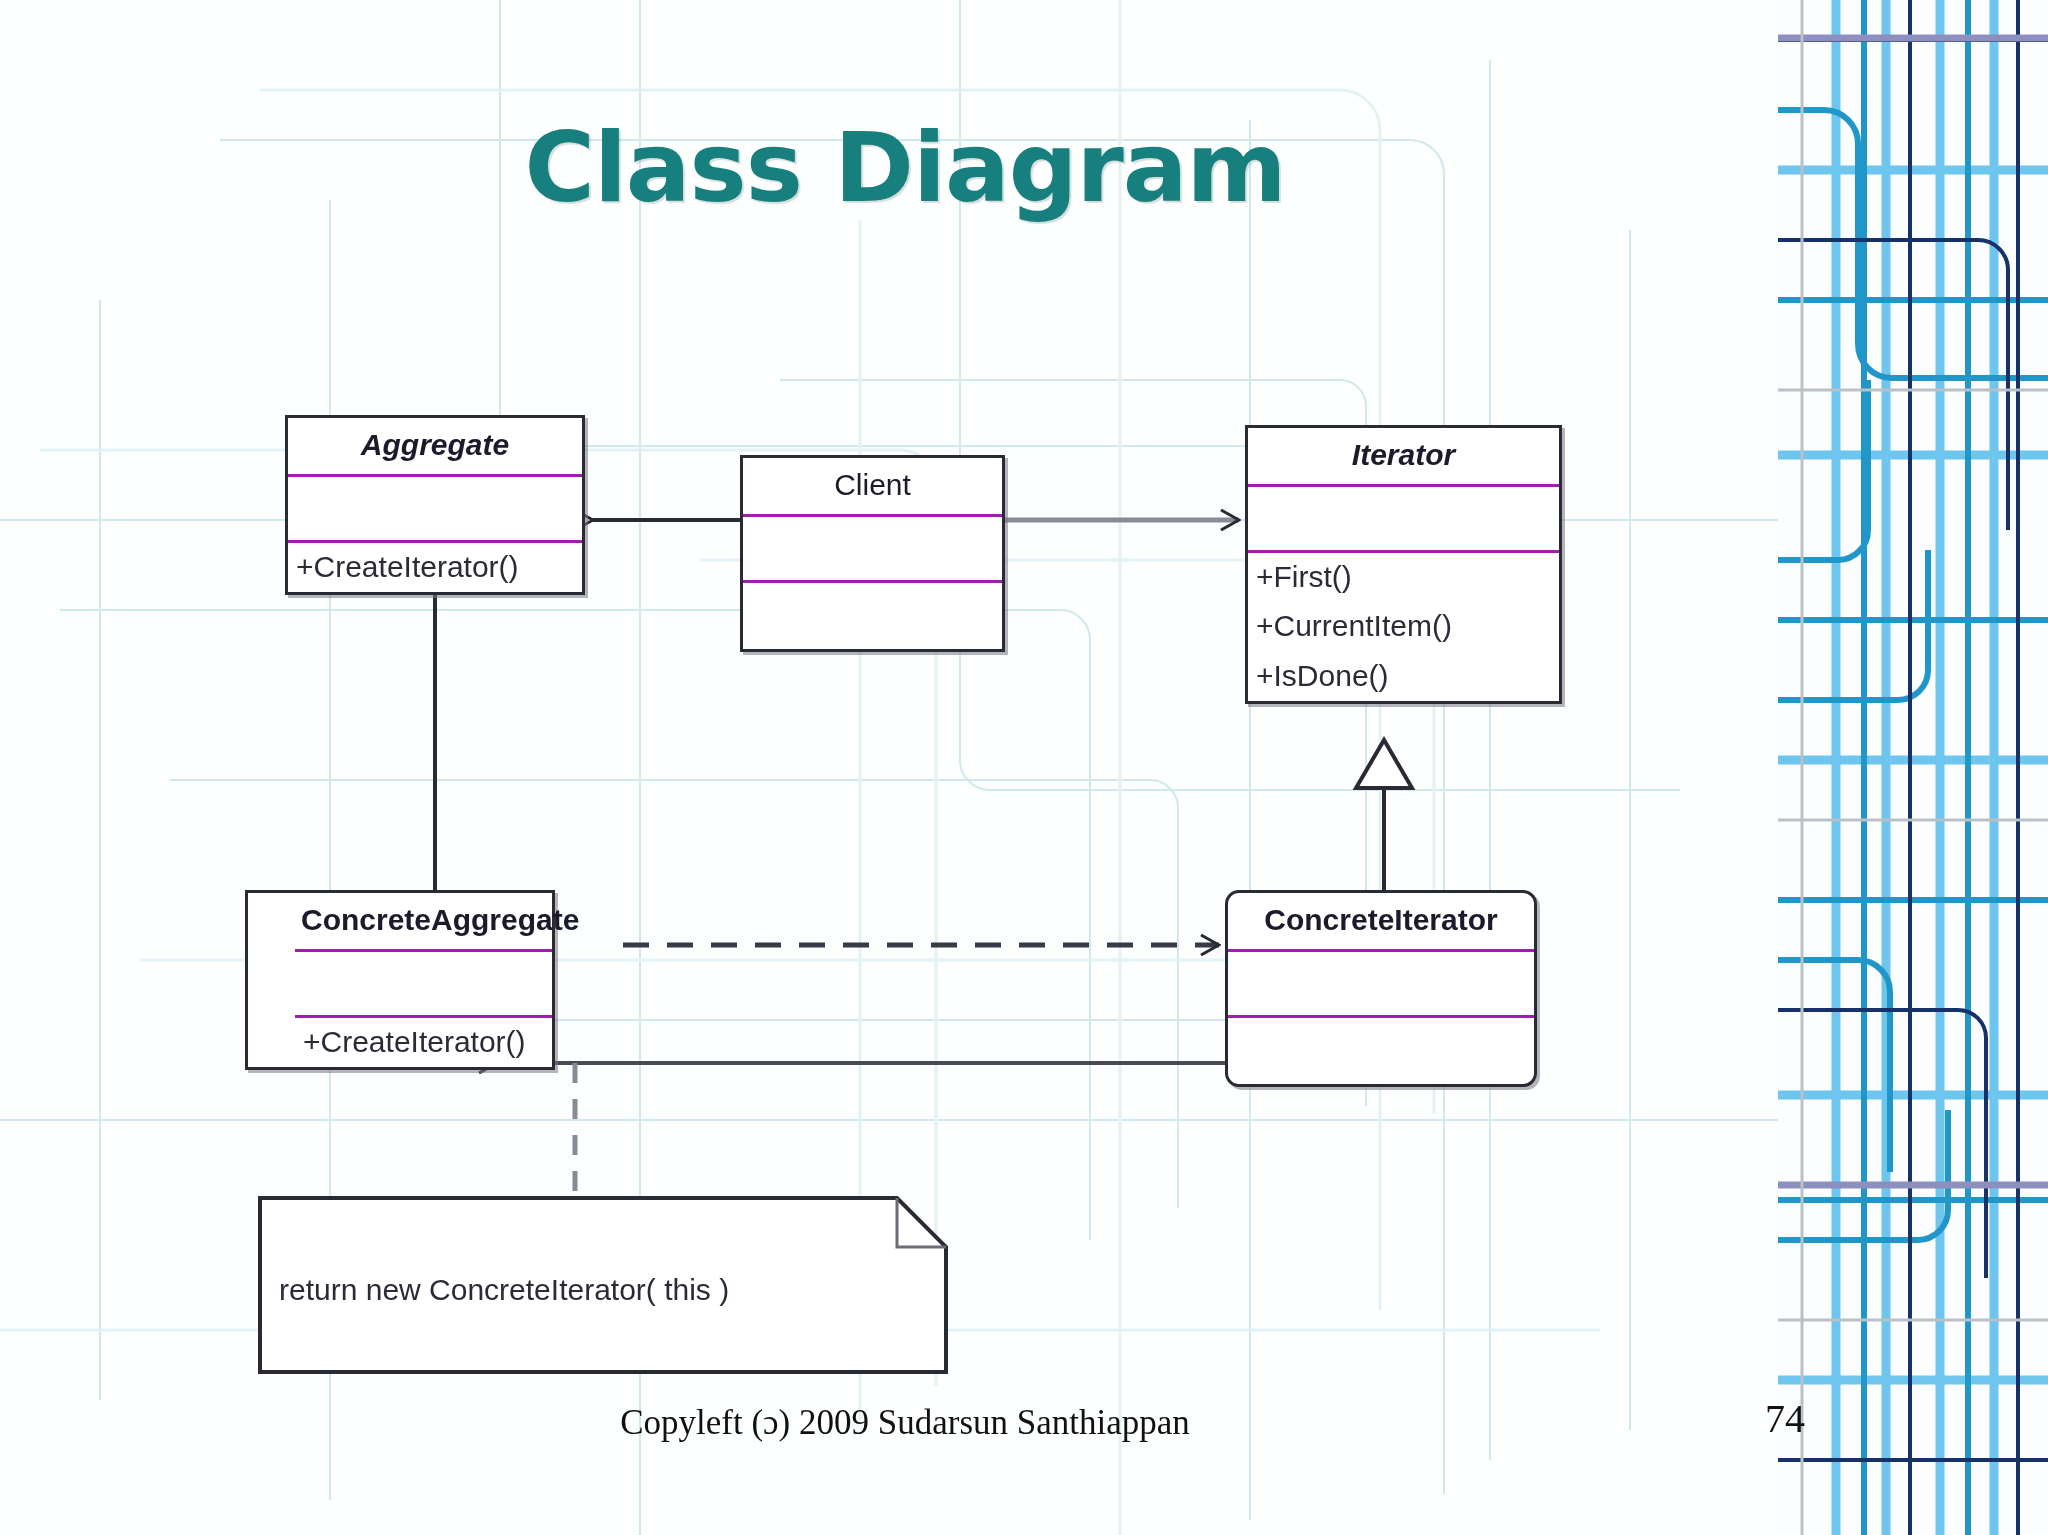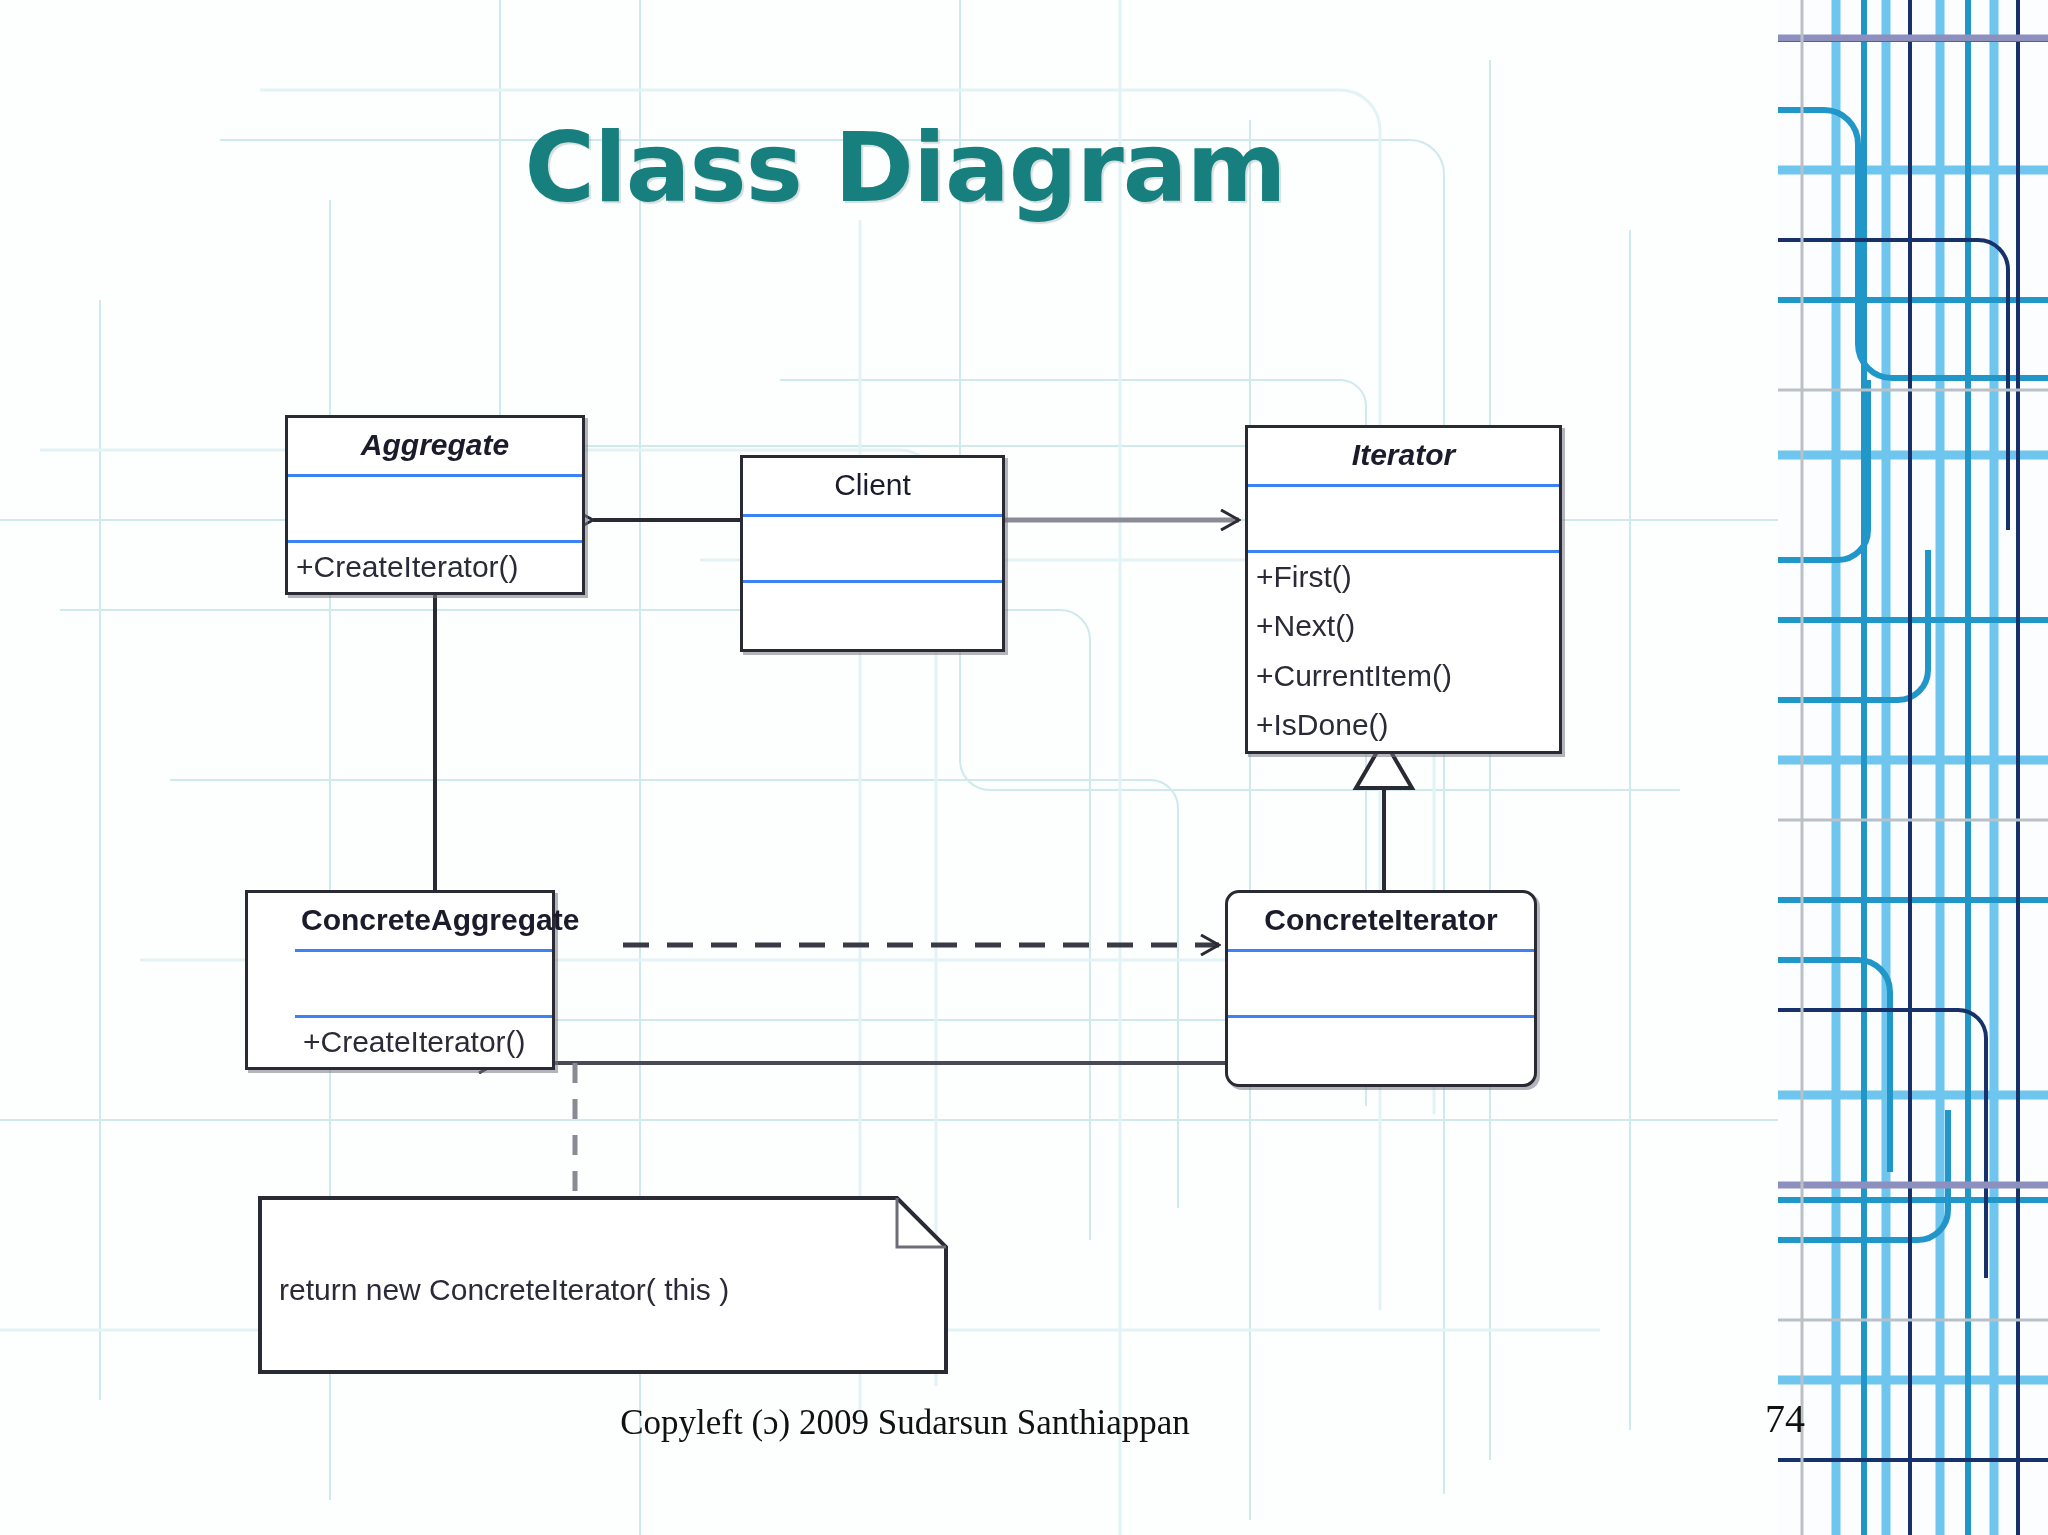--- a/index.html
+++ b/index.html
@@ -61,21 +61,21 @@
     width: 1320px; height: 990px;
   }
   .umlbox {
     position: absolute;
     background: #ffffff;
     border: 3px solid #2a2a35;
     box-shadow: 3px 3px 0 rgba(120,120,130,0.55);
     z-index: 5;
   }
   .umlbox .sect {
-    border-bottom: 3px solid #3b82f6;
+    border-bottom: 3px solid #a21caf;
     position: relative;
   }
   .umlbox .sect:last-child { border-bottom: none; }
   .uml-name {
     text-align: center;
     font-size: 30px;
     color: #1b1b2c;
     font-family: "Liberation Sans", sans-serif;
     padding: 10px 6px 12px 6px;
     white-space: nowrap;
@@ -289,21 +289,20 @@
       <div class="sect uml-empty"></div>
     </div>
 
     <div class="umlbox" id="box-iterator">
       <div class="sect">
         <div class="uml-name italic">Iterator</div>
       </div>
       <div class="sect uml-empty"></div>
       <div class="sect">
         <div class="uml-ops">+First()</div>
-        <div class="uml-ops">+Next()</div>
         <div class="uml-ops">+CurrentItem()</div>
         <div class="uml-ops">+IsDone()</div>
       </div>
     </div>
 
     <div class="umlbox" id="box-concreteagg">
       <div class="sect">
         <div class="uml-name bold">ConcreteAggregate</div>
       </div>
       <div class="sect uml-empty"></div>

